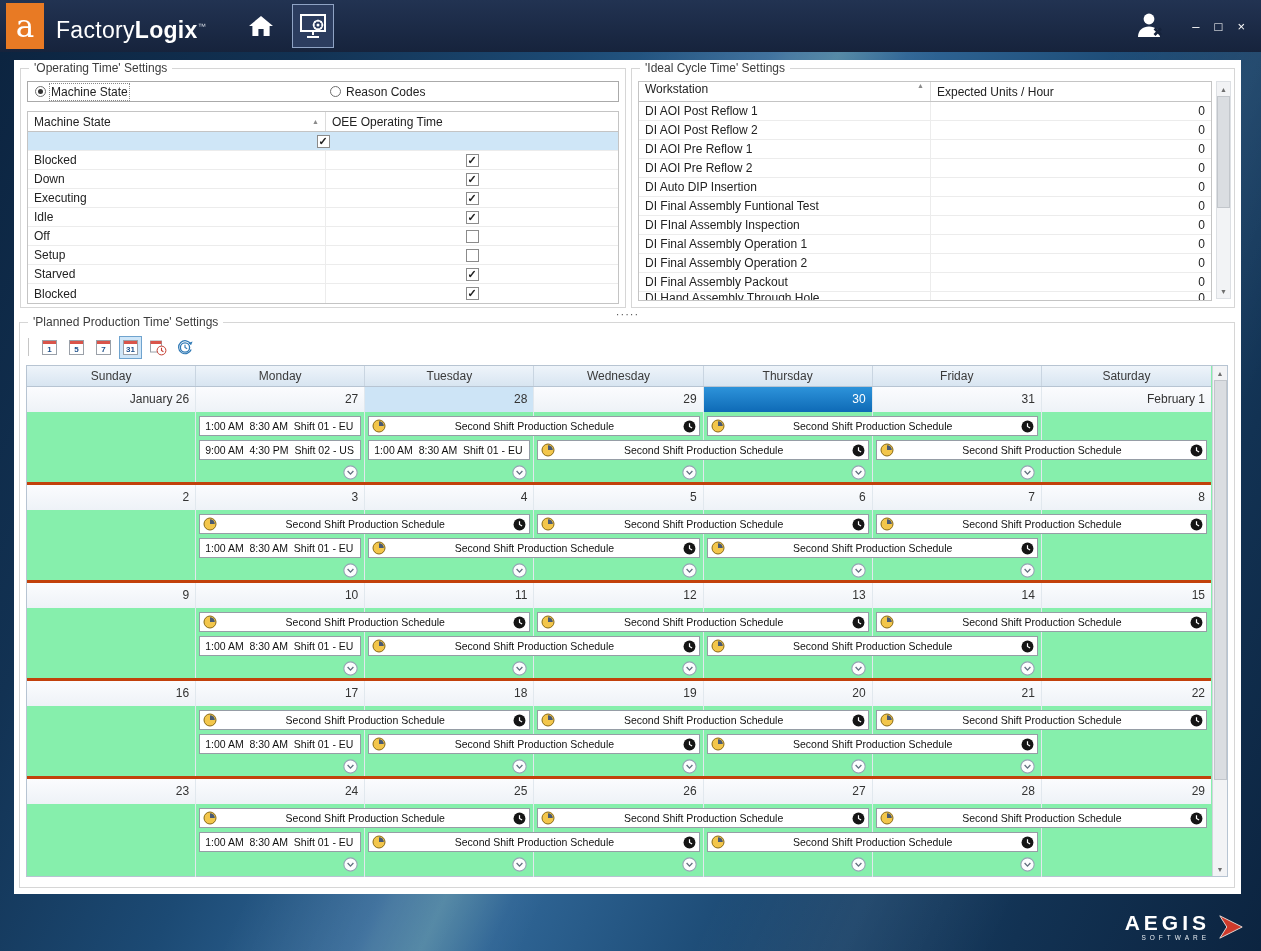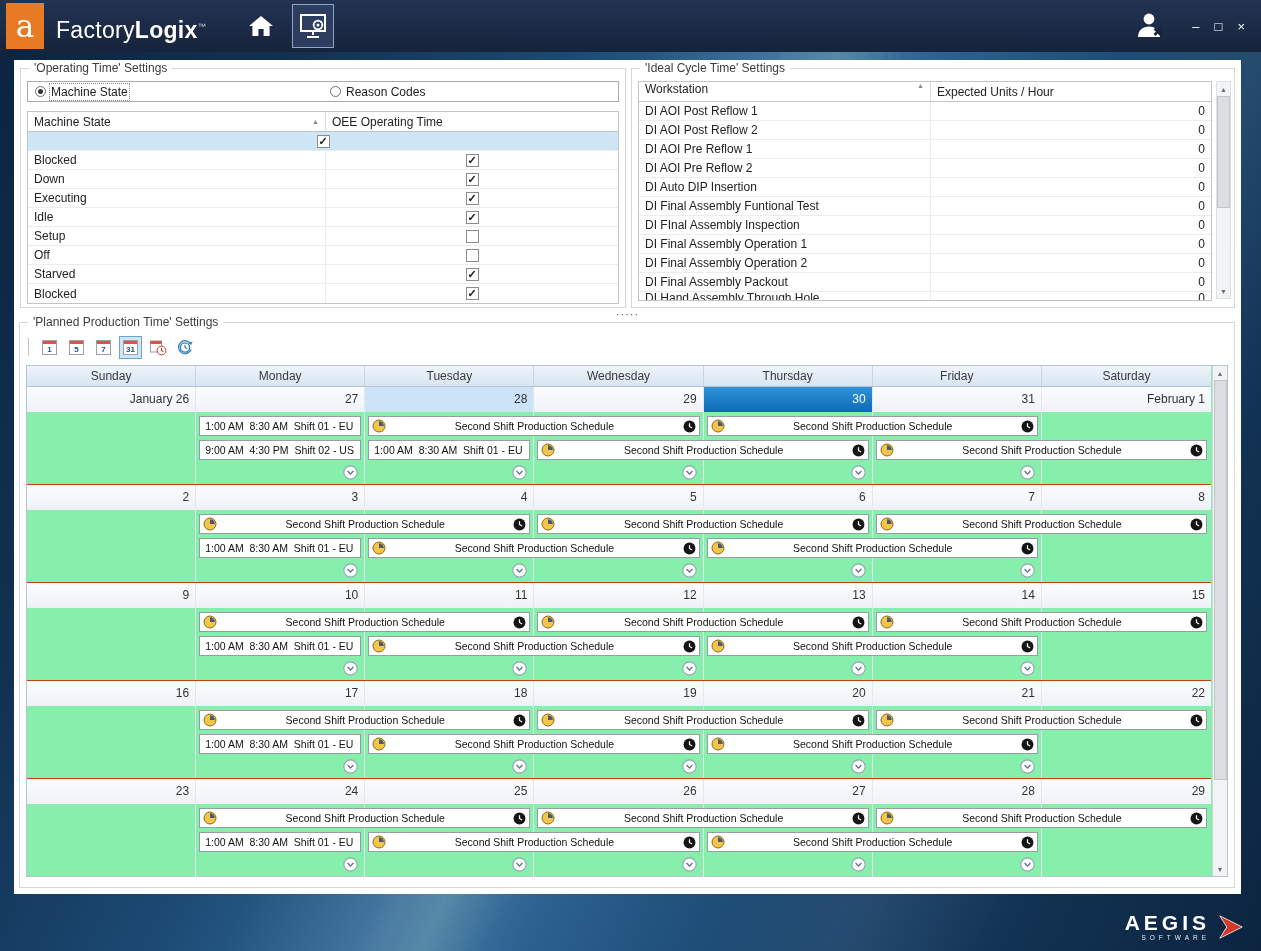--- a/index.html
+++ b/index.html
@@ -90,21 +90,21 @@
   .cal-num { position:absolute; left:0; right:0; top:4px; bottom:0; font-size:8px; line-height:10px;
     text-align:center; color:#1c4f8a; font-weight:bold; }
 
   .calendar { position:absolute; left:6px; right:6px; top:42px; bottom:10px; border:1px solid #b7c4d2; background:#86efac; }
   .cal-main { position:absolute; inset:0; right:16px; }
   .day-hdr { display:grid; grid-template-columns:repeat(7,1fr); height:21px;
     background:linear-gradient(#eef4fa,#d8e5f1); border-bottom:1px solid #b7c4d2; }
   .dayh { display:flex; align-items:center; justify-content:center; font-size:12px; color:#3a3a3a;
     border-right:1px solid #c9d5e1; }
   .dayh:last-child { border-right:none; }
-  .week { position:relative; height:98px; border-bottom:1px solid #c2410c; overflow:hidden; }
+  .week { position:relative; height:98px; border-bottom:3px solid #c2410c; overflow:hidden; }
   .week:last-child { border-bottom:none; }
   .cells { position:absolute; inset:0; display:grid; grid-template-columns:repeat(7,1fr); }
   .cell { border-right:1px solid #e1e8ee; cursor:pointer; }
   .cell:last-child { border-right:none; }
   .dstrip { height:25px; background:linear-gradient(#fbfcfe,#eef2f7); font-size:12px; color:#333;
     text-align:right; padding:5px 6px 0 0; }
   .dstrip.light { background:#cde4f6; }
   .dstrip.selected { background:linear-gradient(#2d93da,#0e6ab6); color:#fff; }
   .event { position:absolute; height:20px; background:#fff; border:1px solid #969da6;
     display:flex; align-items:center; padding:0 3px; gap:2px; cursor:pointer; }
@@ -207,27 +207,27 @@
                   <span class="cb on">✓</span>
                 </div>
               </div>
               <div class="trow">
                 <div class="tc1r">Idle</div>
                 <div class="tc2c">
                   <span class="cb on">✓</span>
                 </div>
               </div>
               <div class="trow">
-                <div class="tc1r">Setup</div>
+                <div class="tc1r">Off</div>
                 <div class="tc2c">
                   <span class="cb"></span>
                 </div>
               </div>
               <div class="trow">
-                <div class="tc1r">Off</div>
+                <div class="tc1r">Setup</div>
                 <div class="tc2c">
                   <span class="cb"></span>
                 </div>
               </div>
               <div class="trow">
                 <div class="tc1r">Starved</div>
                 <div class="tc2c">
                   <span class="cb on">✓</span>
                 </div>
               </div>

